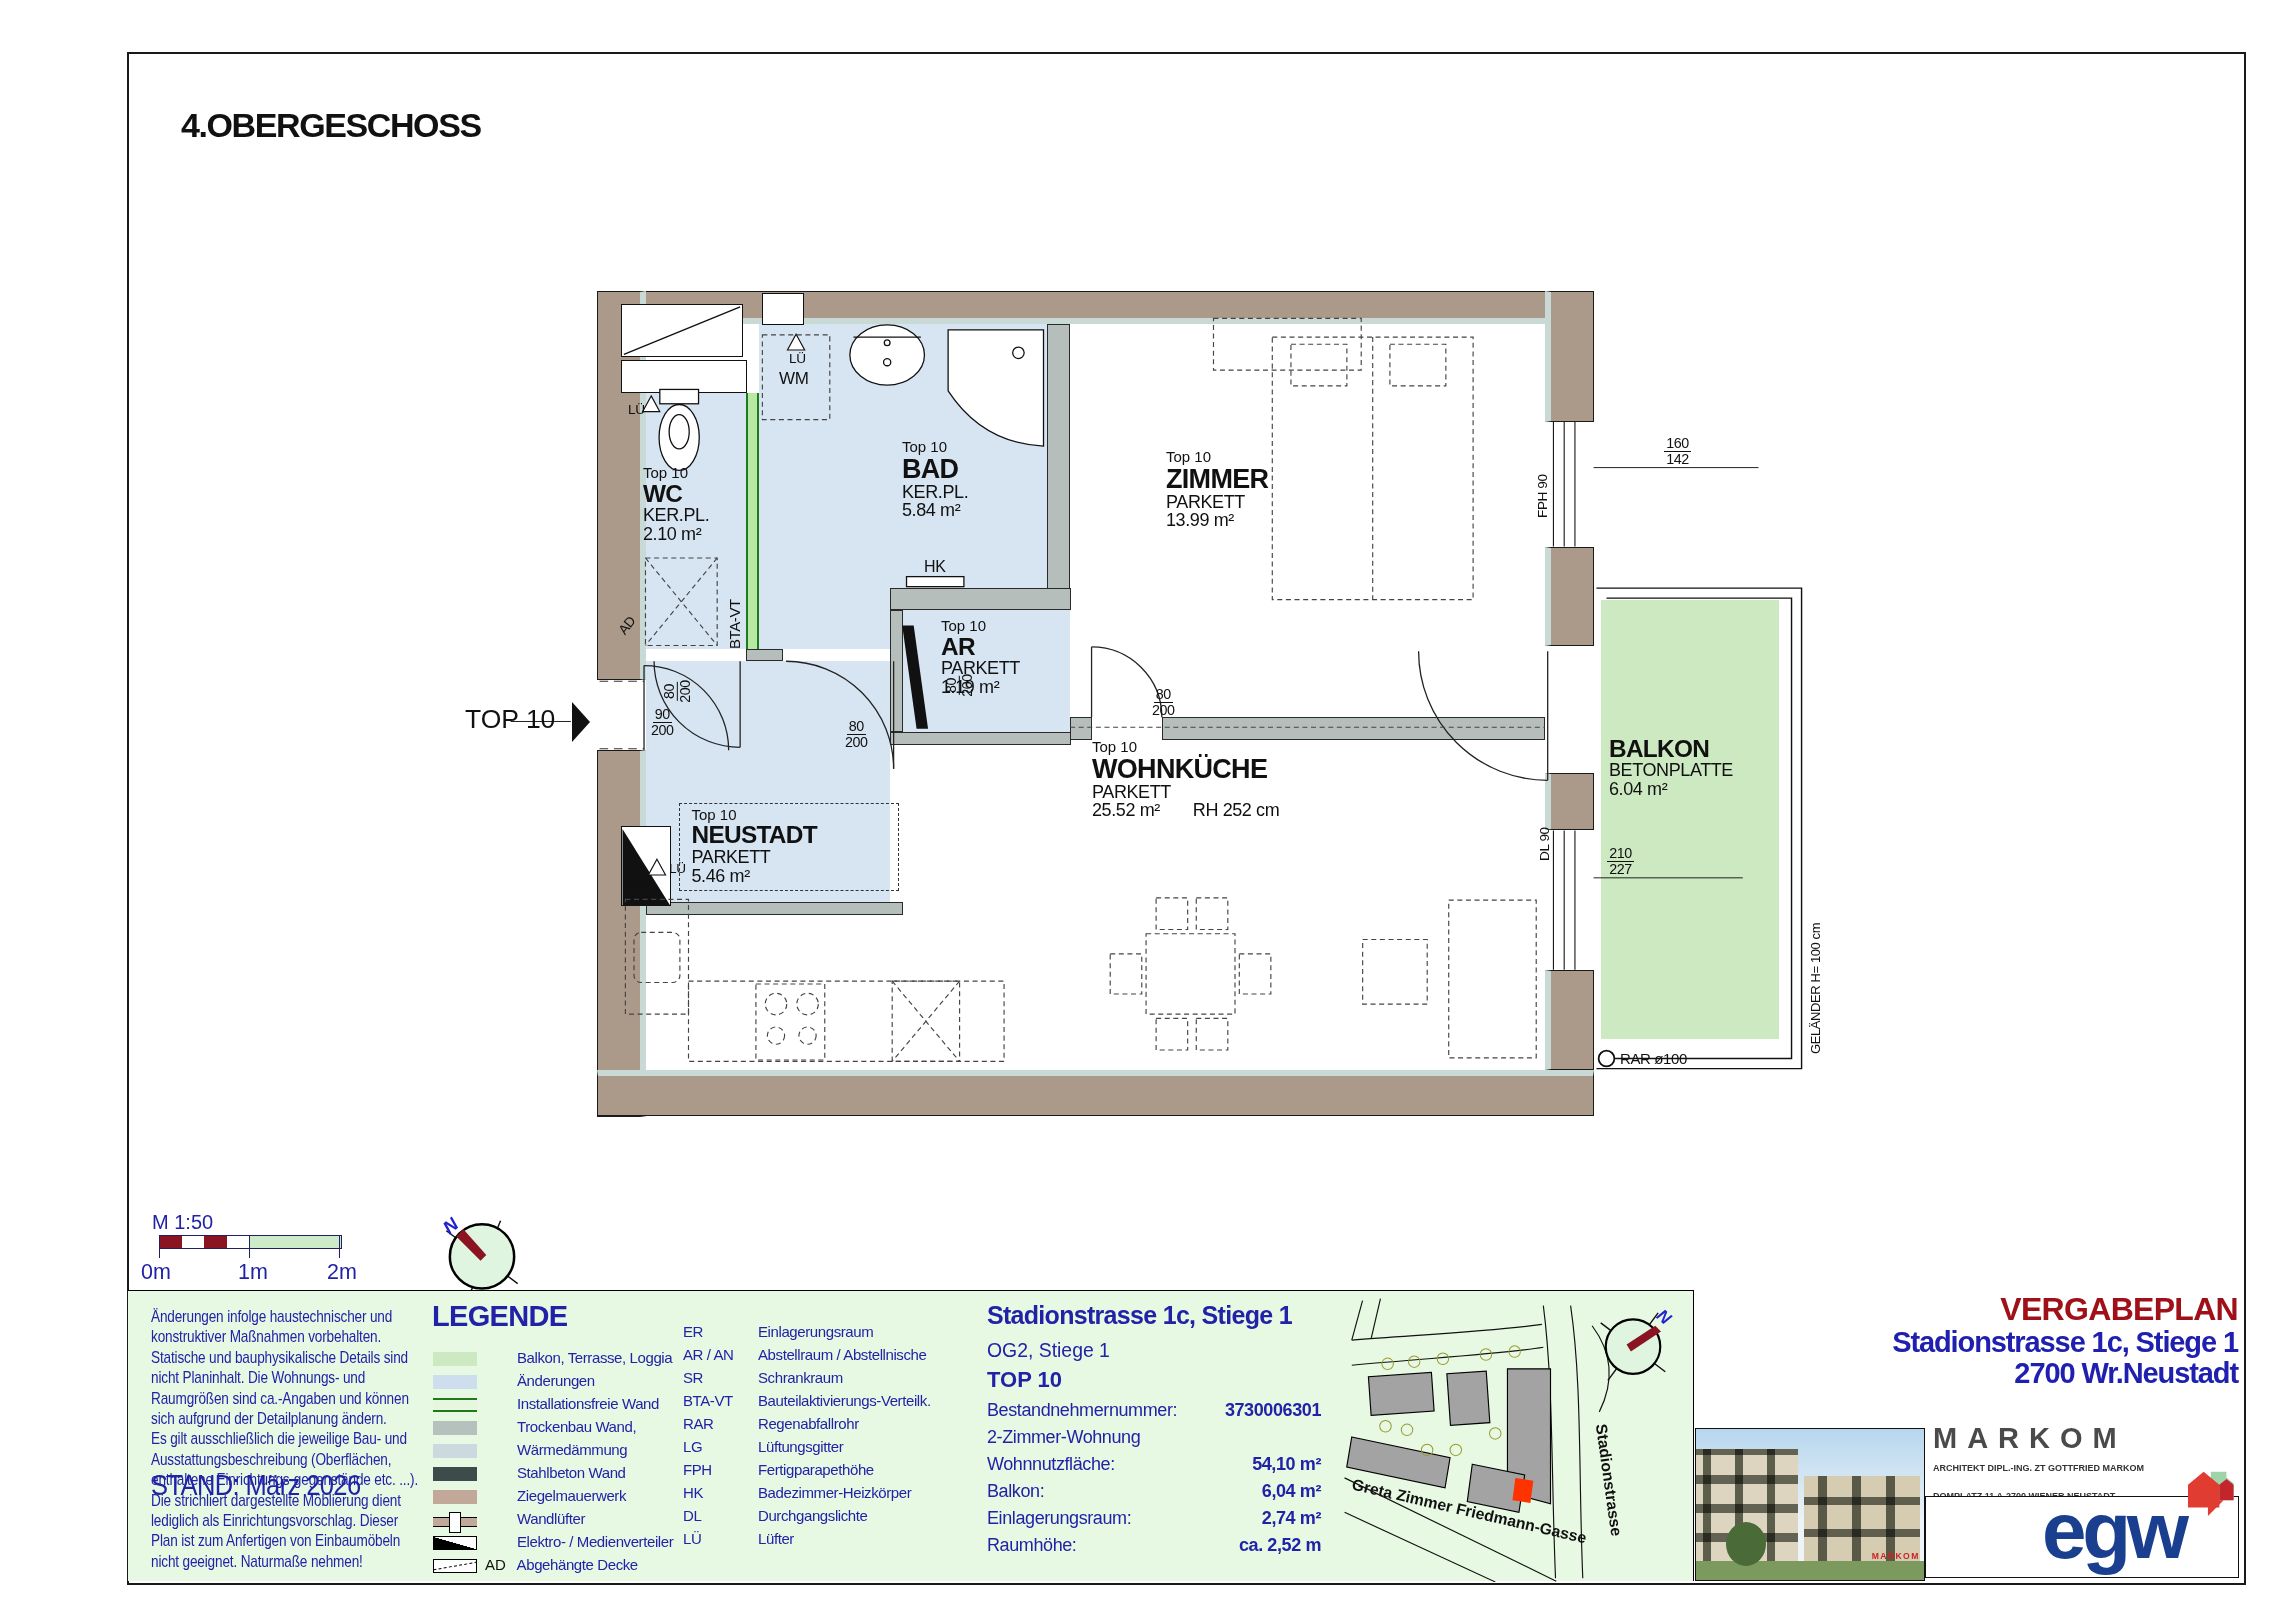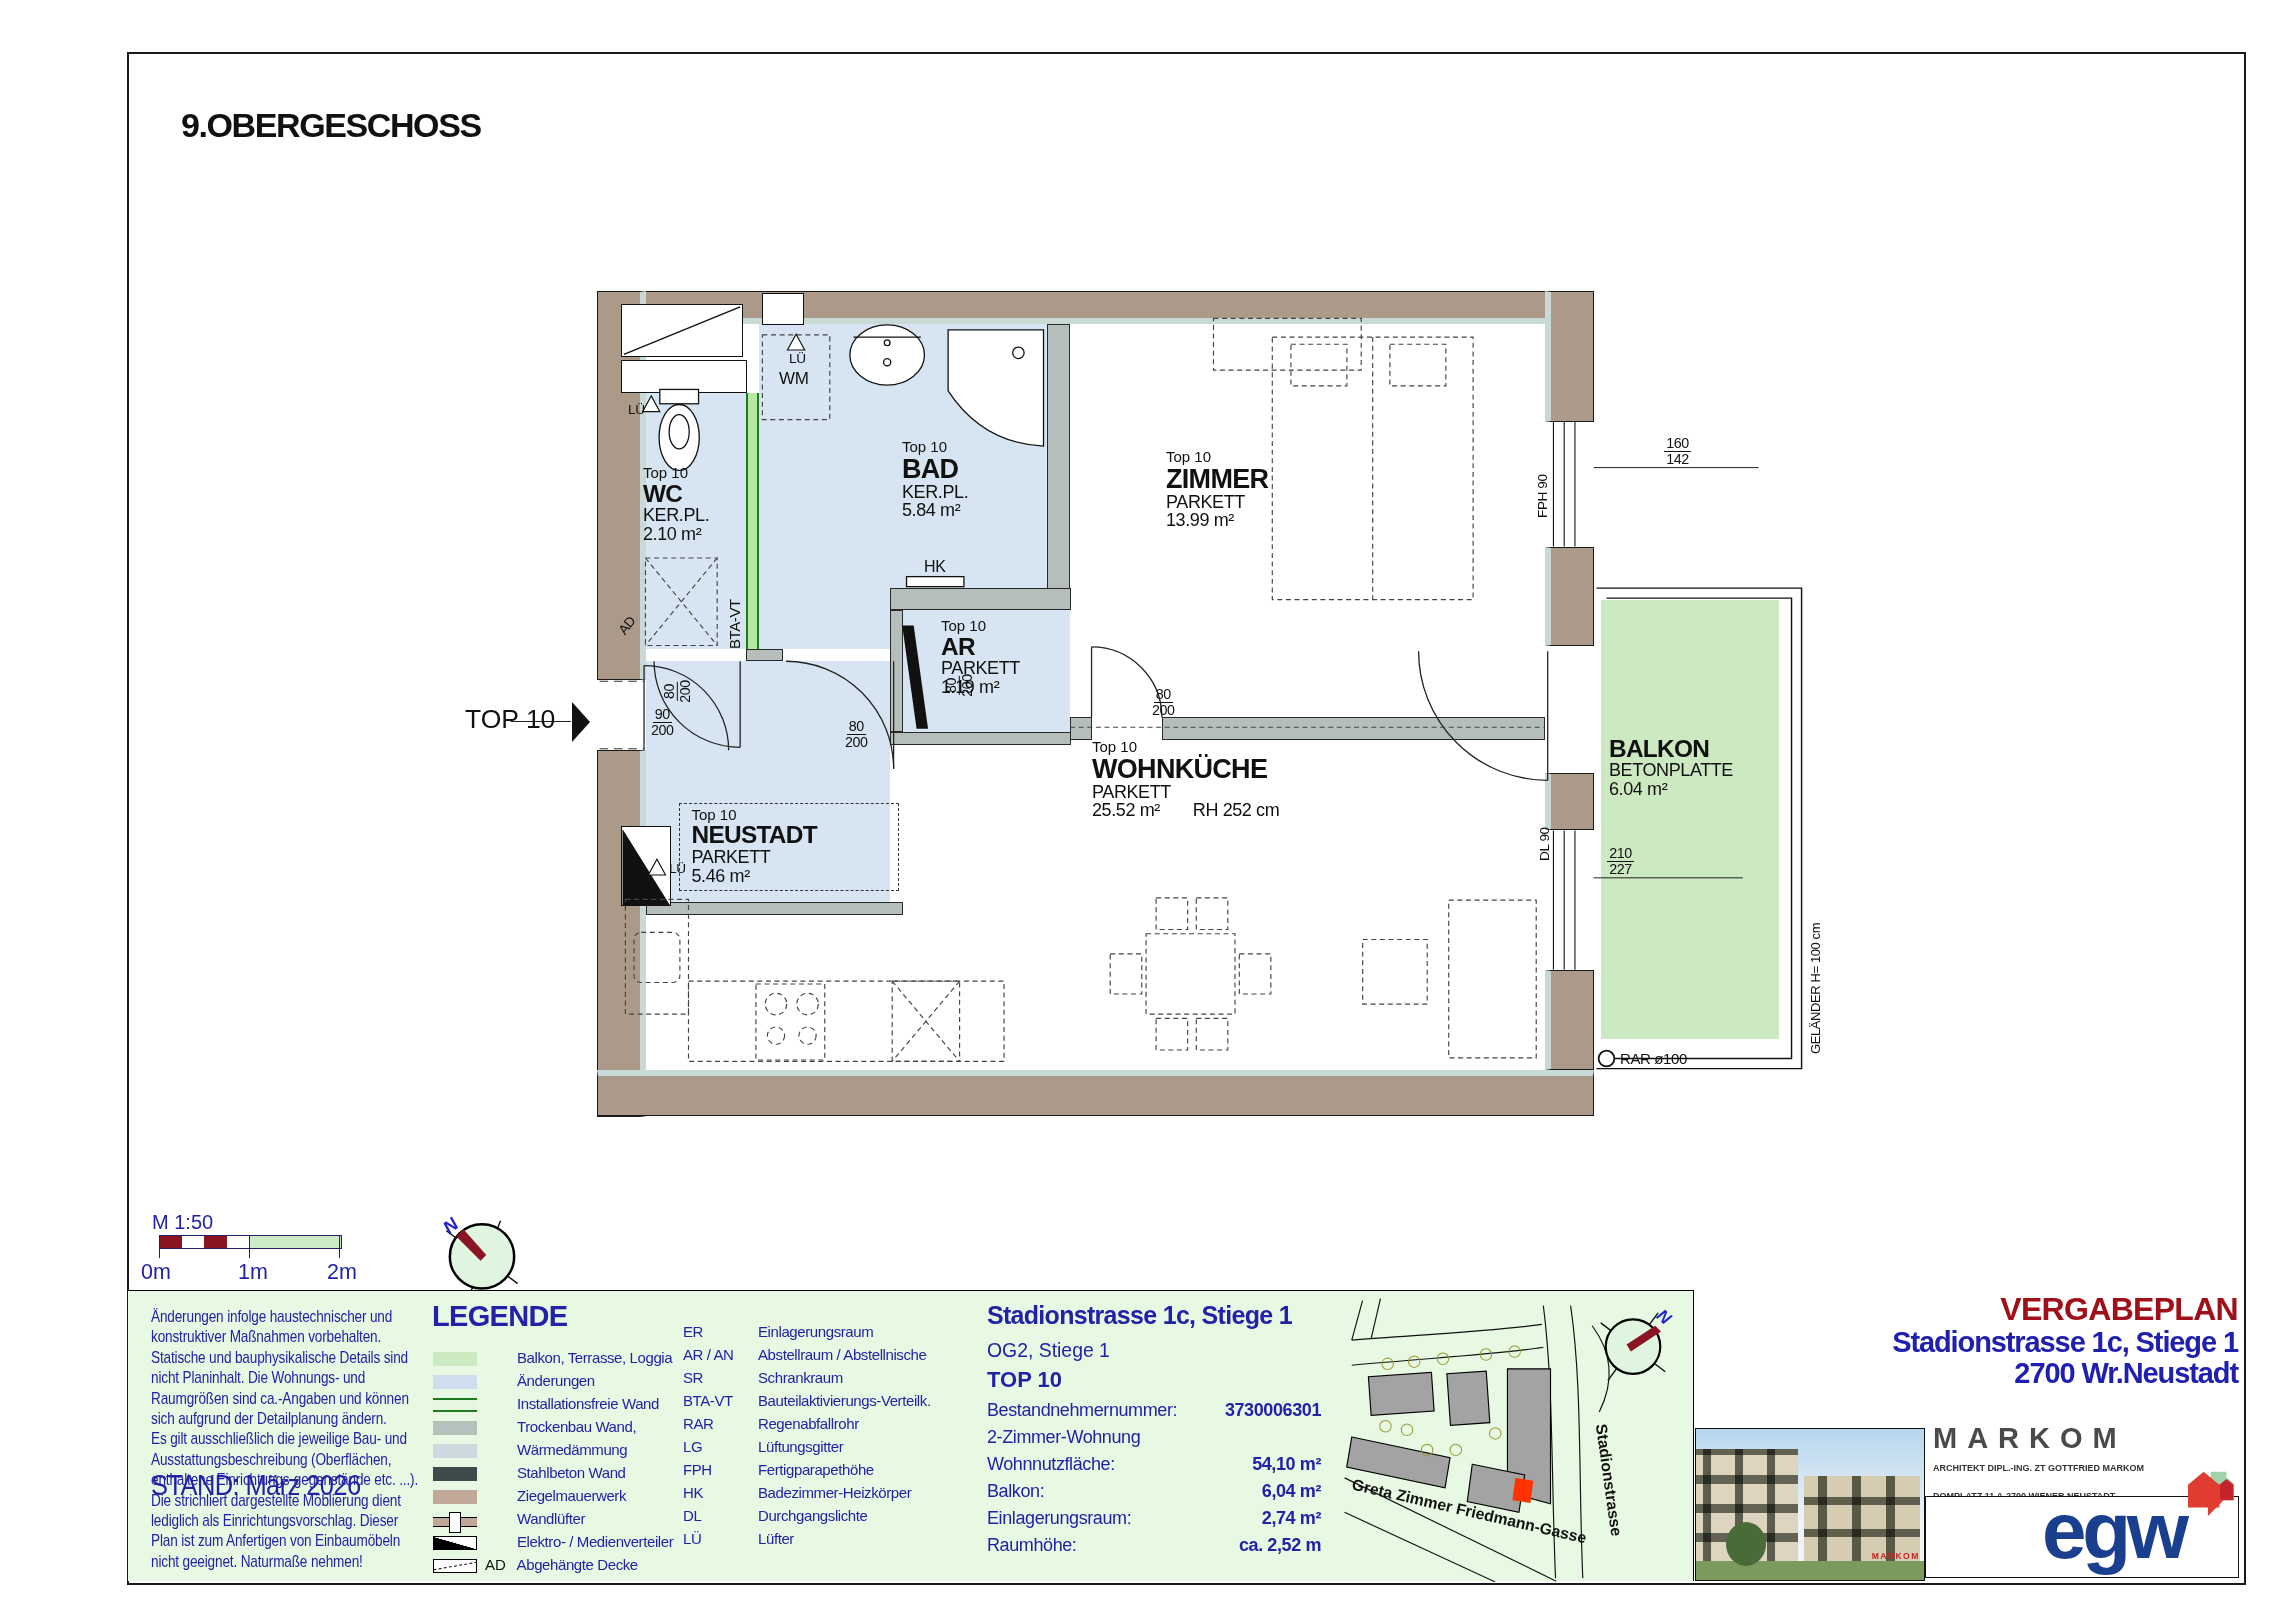--- a/index.html
+++ b/index.html
@@ -40,21 +40,21 @@
   .ak{width:75px;flex:none}
   .irow{display:flex;justify-content:space-between;font-size:18px;letter-spacing:-0.4px;color:#2222a8;height:27px;align-items:flex-start}
   .irow .val{font-weight:bold}
   svg text{font-family:"Liberation Sans",sans-serif}
 </style>
 </head>
 <body>
 
 <div class="a frame" style="left:127px;top:52px;width:2115px;height:1529px"></div>
 
-<div class="a" style="left:181px;top:106px;font-size:34px;font-weight:bold;letter-spacing:-1.4px">9.OBERGESCHOSS</div>
+<div class="a" style="left:181px;top:106px;font-size:34px;font-weight:bold;letter-spacing:-1.4px">4.OBERGESCHOSS</div>
 
 <div class="a" style="left:646px;top:324px;width:900px;height:746px;background:#fff"></div>
 <div class="a blue" style="left:646px;top:393px;width:100px;height:256px"></div>
 <div class="a blue" style="left:759px;top:324px;width:288px;height:325px"></div>
 <div class="a blue" style="left:902px;top:610px;width:168px;height:122px"></div>
 <div class="a blue" style="left:646px;top:661px;width:244px;height:241px"></div>
 <div class="a greenf" style="left:1601px;top:600px;width:178px;height:439px"></div>
 <div class="a strip" style="left:746px;top:393px;width:13px;height:268px"></div>
 
 <div class="a w" style="left:597px;top:291px;width:997px;height:33px;border-bottom:6.5px solid #c9d9d5"></div>

